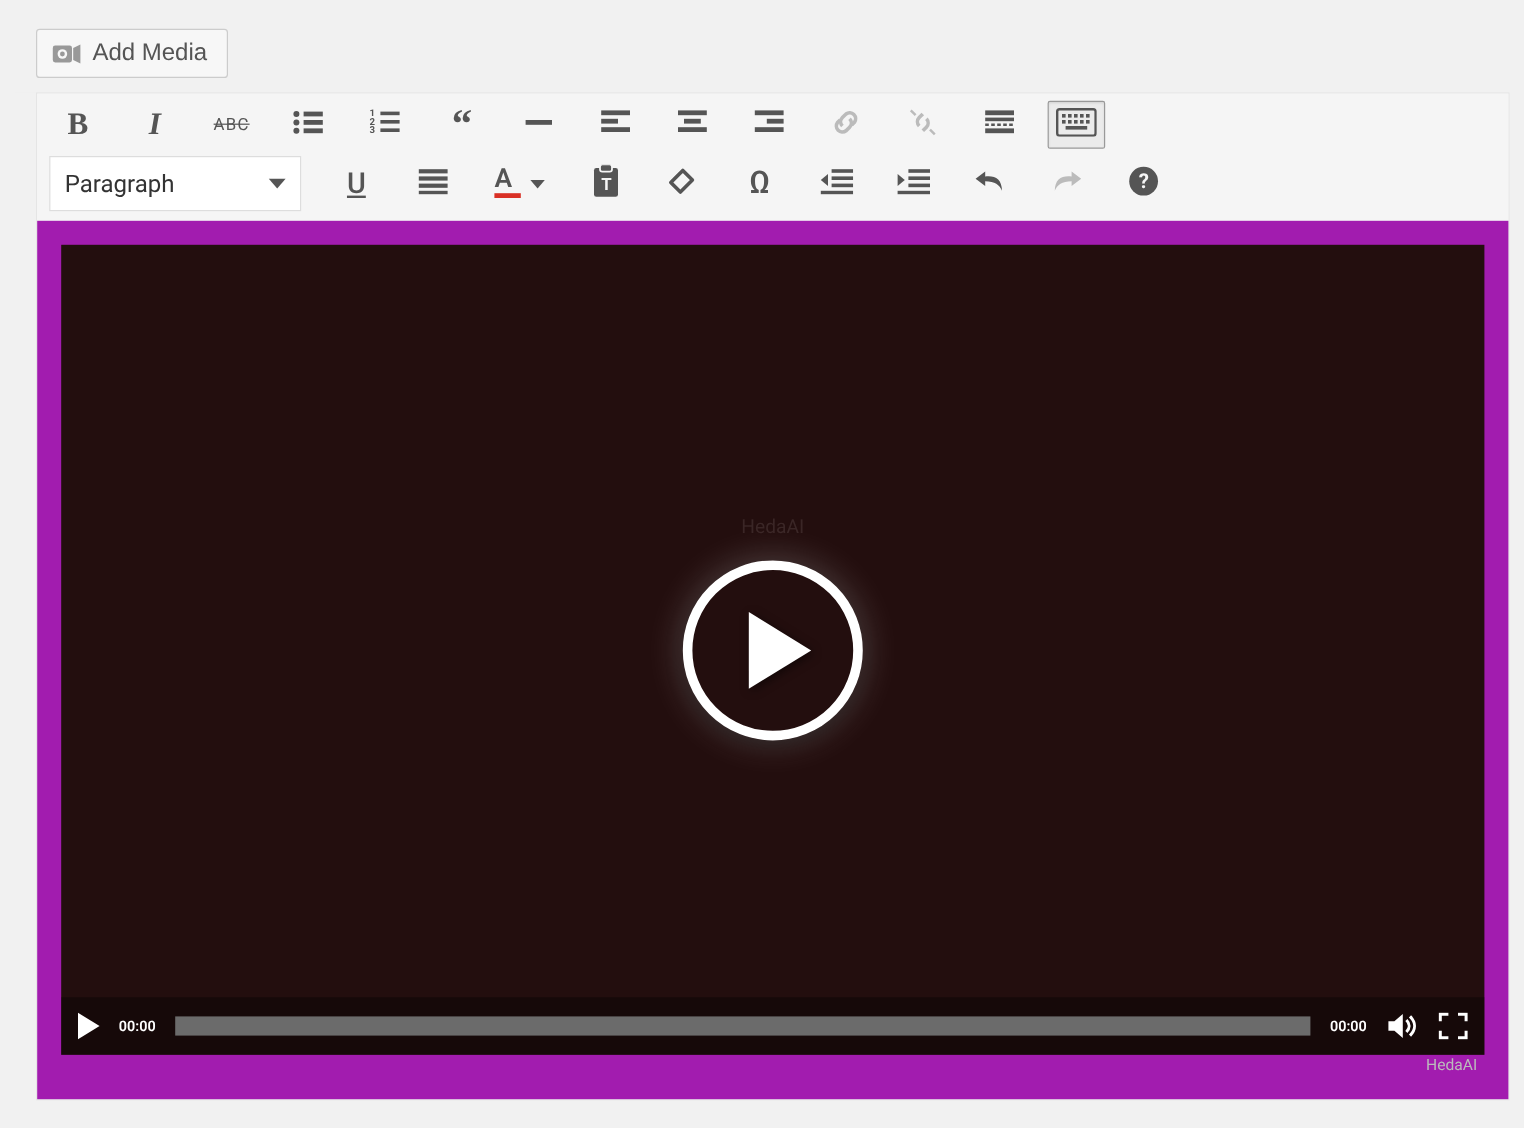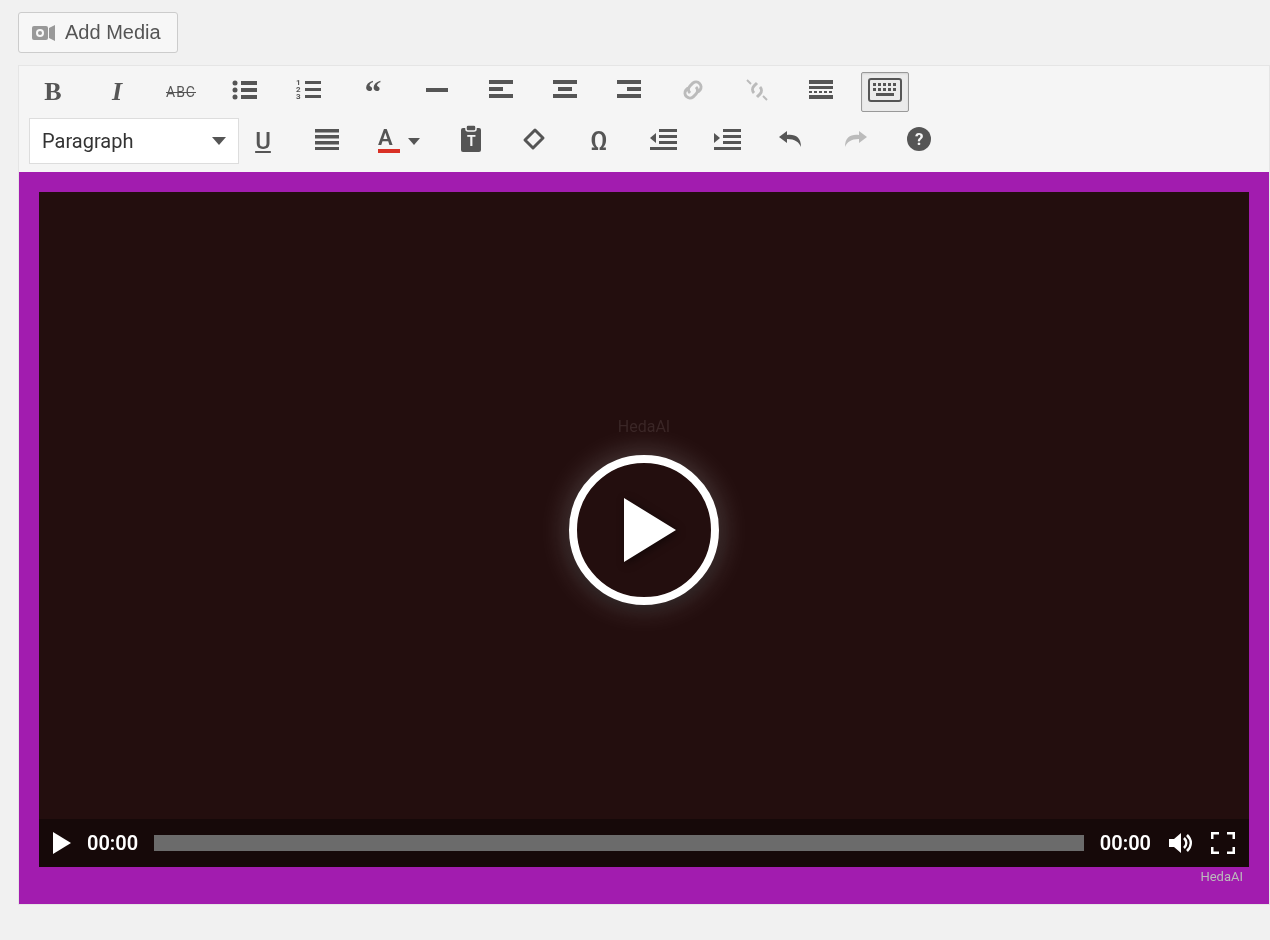--- a/index.html
+++ b/index.html
@@ -4,21 +4,21 @@
 <style>
 * { box-sizing: border-box; margin: 0; padding: 0; }
 body {
   font-family: -apple-system, BlinkMacSystemFont, "Segoe UI", Roboto, sans-serif;
   background: #f1f1f1;
   width: 1270px;
   height: 940px;
   overflow: hidden;
 }
 .outer {
-  padding: 0;
+  padding: 12px;
 }
 .media-bar {
   padding: 12px 18px 12px 18px;
   background: #f1f1f1;
 }
 .add-media-btn {
   display: inline-flex;
   align-items: center;
   gap: 8px;
   background: #f7f7f7;
@@ -67,20 +67,21 @@
 }
 .format-select {
   display: flex;
   align-items: center;
   justify-content: space-between;
   width: 210px;
   height: 46px;
   border: 1px solid #ddd;
   background: #fff;
   padding: 0 12px;
+  margin-right: 22px;
   font-size: 20px;
   color: #333;
   cursor: pointer;
 }
 .format-select .chev {
   width: 0; height: 0;
   border-left: 7px solid transparent;
   border-right: 7px solid transparent;
   border-top: 8px solid #555;
 }
@@ -140,21 +141,21 @@
   display:flex; align-items:center;
 }
 .vc-play .tri-sm {
   width: 0; height: 0;
   border-top: 11px solid transparent;
   border-bottom: 11px solid transparent;
   border-left: 18px solid #fff;
 }
 .vc-time {
   color: #fff;
-  font-size: 20px;
+  font-size: 12px;
   font-weight: 600;
 }
 .vc-progress {
   flex: 1;
   height: 16px;
   background: #6b6b6b;
   cursor: pointer;
 }
 .vc-vol {
   cursor: pointer;

